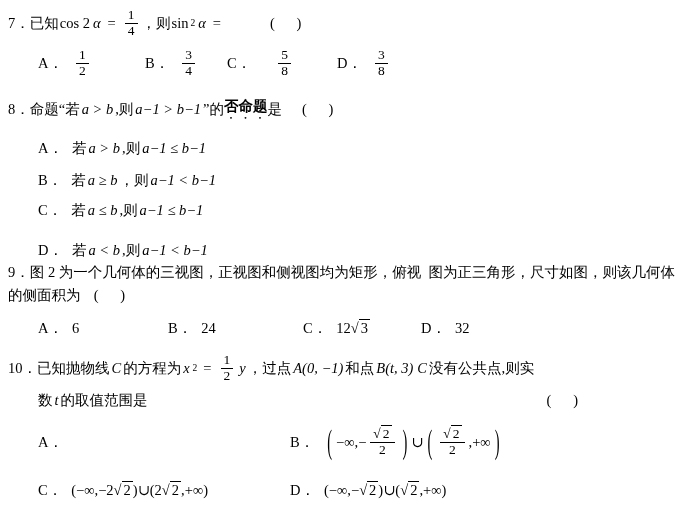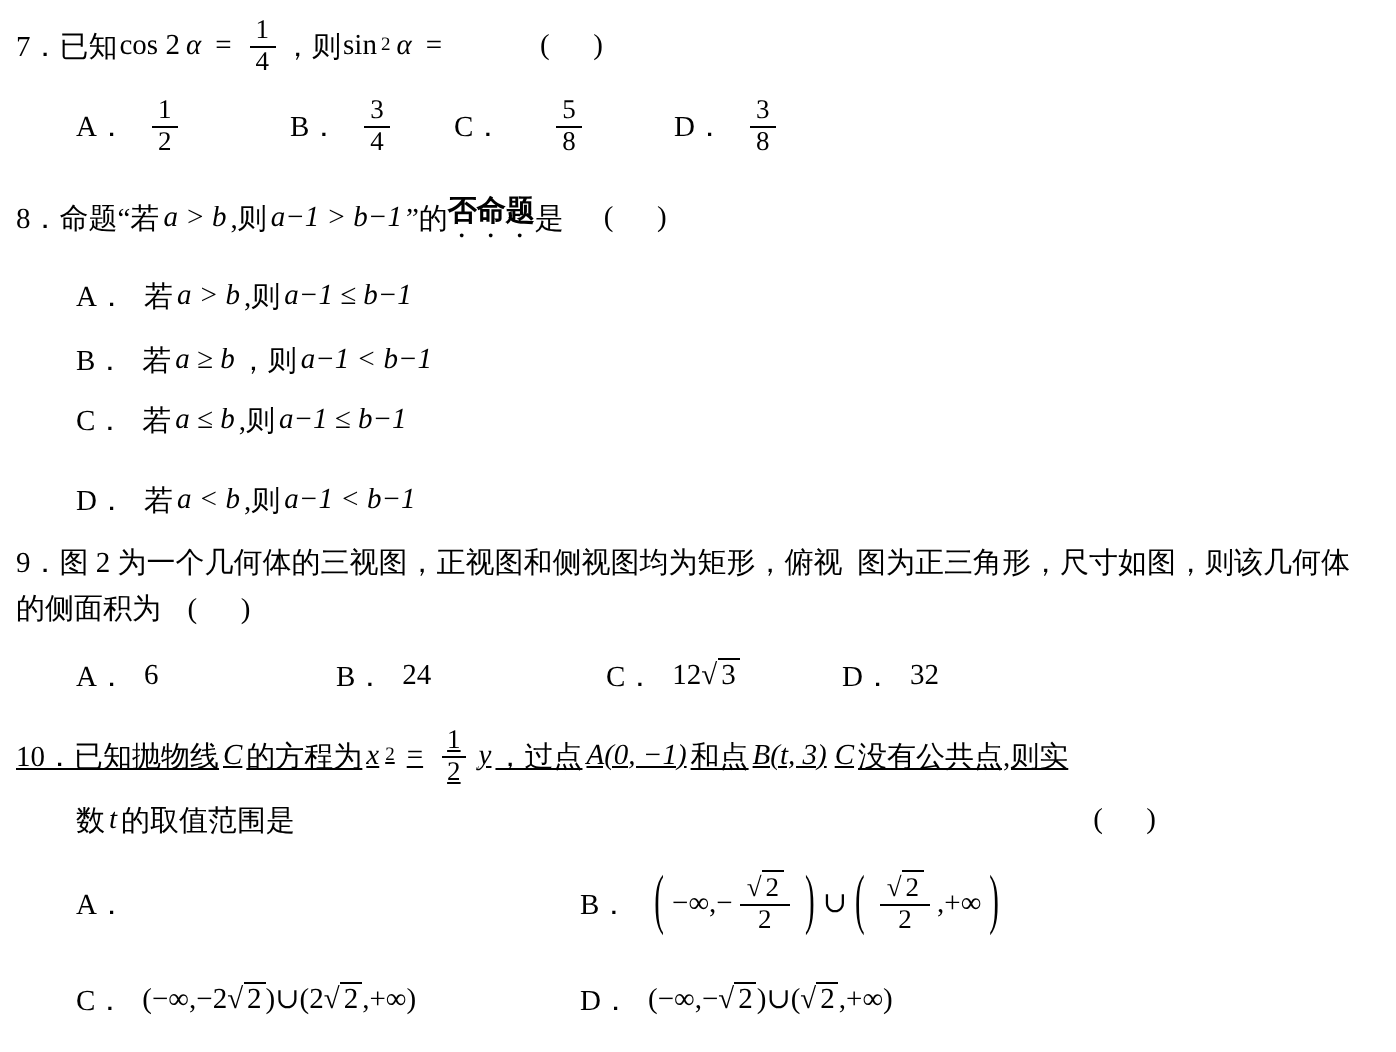--- a/index.html
+++ b/index.html
@@ -45,29 +45,29 @@
   
   .q8stem { margin-top:15px; height:24px; }
   .q8stem .paren { margin-left:20px; }
   .q8opt { margin-left:30px; height:22px; display:flex; align-items:center; white-space:nowrap; }
   .q8opts .q8opt:nth-child(1){ margin-top:16px; }
   .q8opts .q8opt:nth-child(2){ margin-top:10px; }
   .q8opts .q8opt:nth-child(3){ margin-top:8px; }
   .q8opts .q8opt:nth-child(4){ margin-top:18px; }
 
   
-  .q9text { margin-top:10px; line-height:23px; width:674px; }
+  .q9text { line-height:23px; width:674px; }
   .q9text .pre { white-space:pre-wrap; }
   .q9opts { margin-left:30px; margin-top:8px; height:26px; }
   .q9opts .cell:nth-child(1){ width:130px; }
   .q9opts .cell:nth-child(2){ width:135px; }
   .q9opts .cell:nth-child(3){ width:118px; }
 
   
-  .q10stem1 { margin-top:8px; height:38px;text-decoration:underline; }
+  .q10stem1 { margin-top:8px; height:38px; }
   .q10stem2 { display:flex; align-items:center; margin-left:30px; height:22px; margin-top:2px; }
   .q10stem2 .paren { margin-left:auto; margin-right:112px; }
   .q10row1 { margin-left:30px; margin-top:5px; height:52px; }
   .q10row2 { margin-left:30px; margin-top:7px; height:30px; }
   .q10row1 .cell:nth-child(1), .q10row2 .cell:nth-child(1){ width:252px; }
   .bp { display:inline-block; transform:scaleY(2.3); margin:0 4px; }
 </style>
 </head>
 <body>
 

